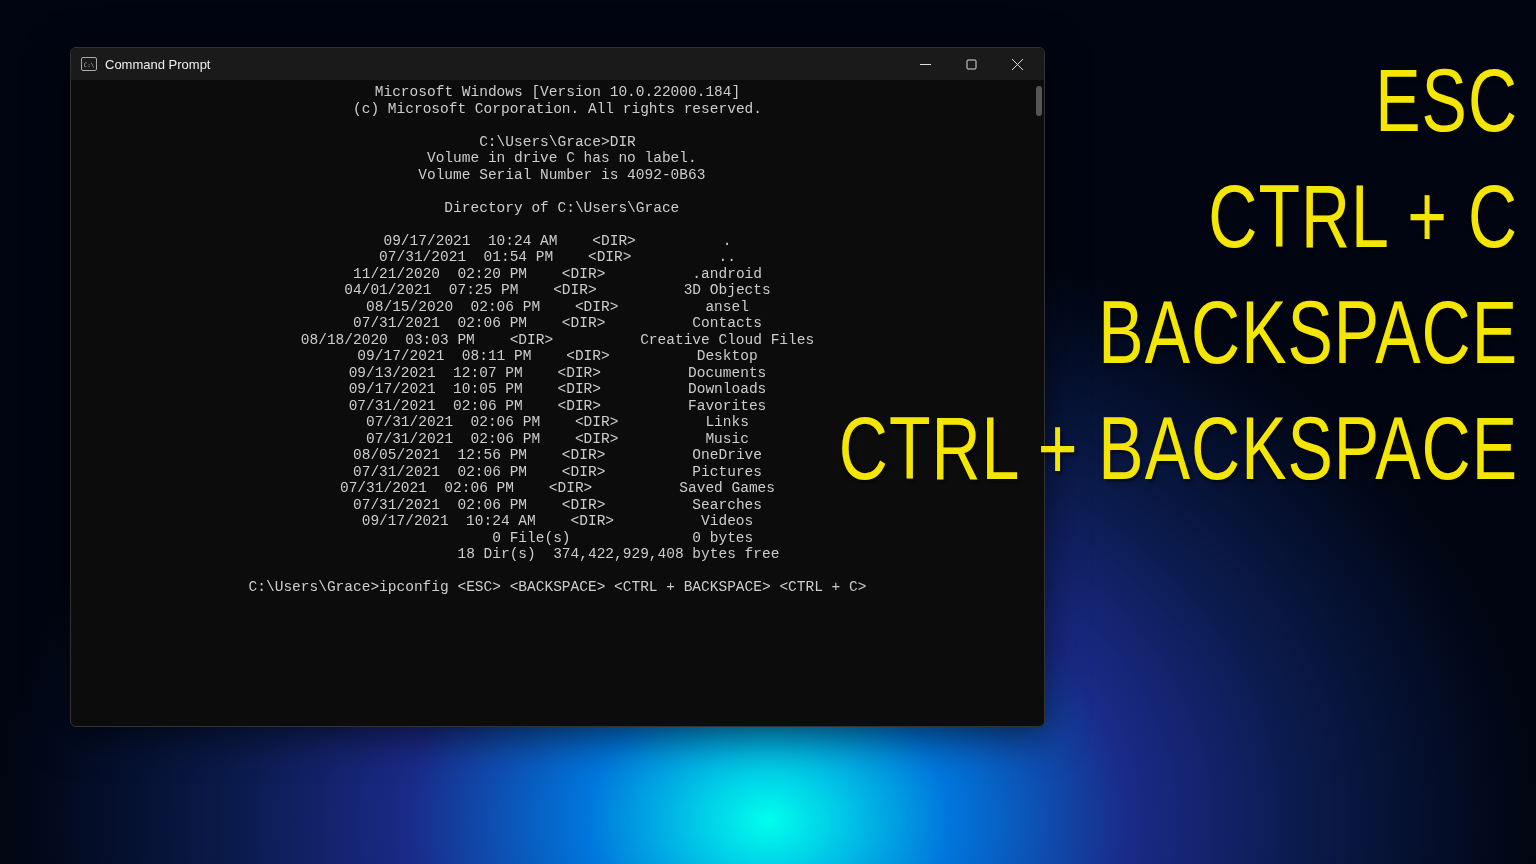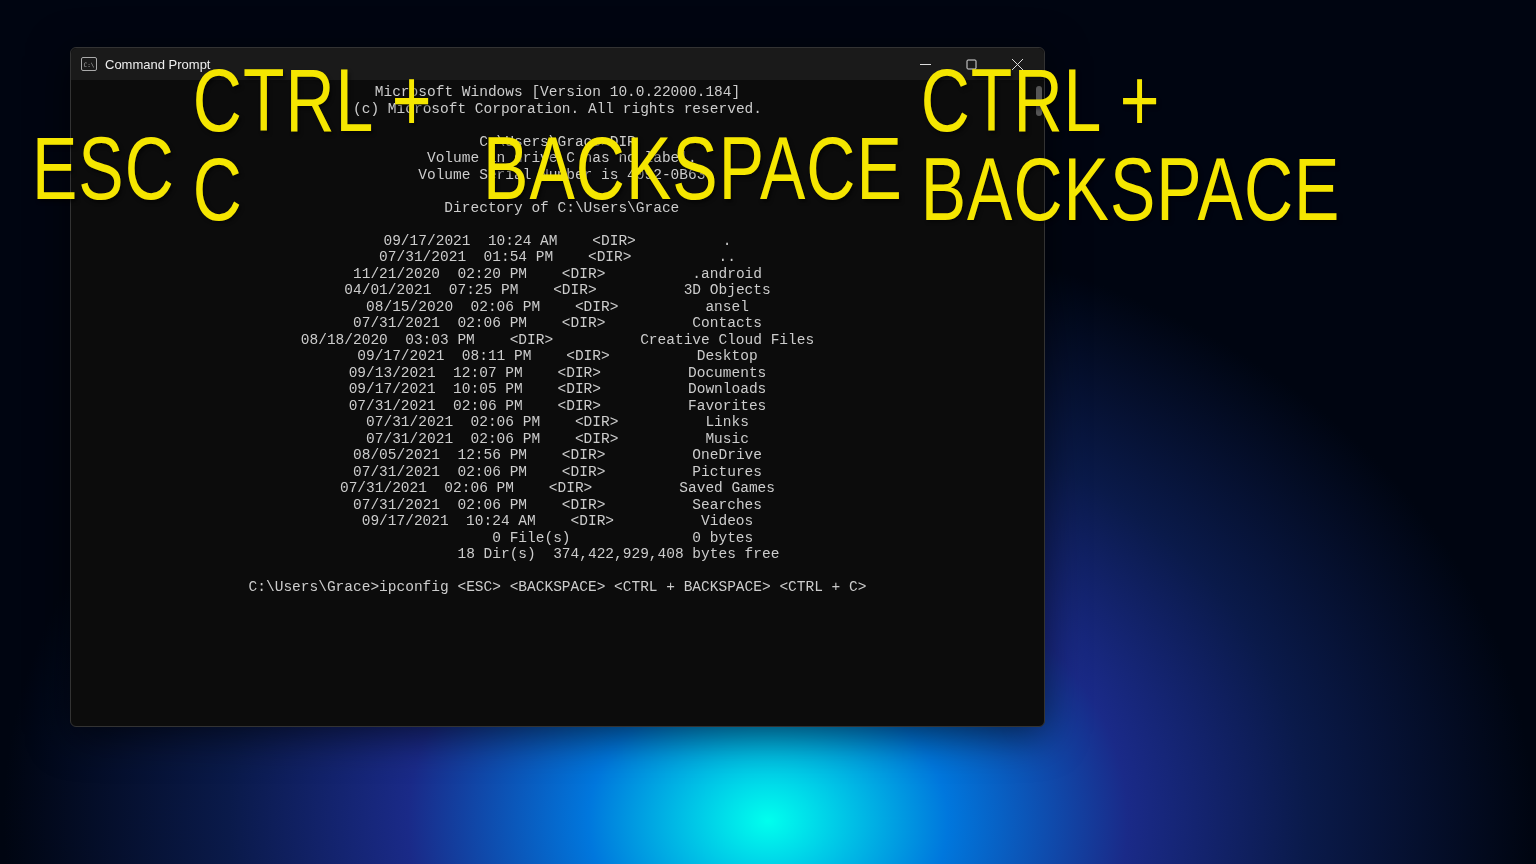--- a/index.html
+++ b/index.html
@@ -90,24 +90,23 @@
       width: 6px;
       height: 30px;
       background: #555;
       border-radius: 3px;
     }
     .overlay-labels {
       position: absolute;
       right: 18px;
       top: 56px;
       display: flex;
-      flex-direction: row;
+      flex-direction: column;
       align-items: flex-end;
-      gap: 18px;
-      margin-left: 32px;
+      gap: 28px;
     }
     .overlay-label {
       color: #f5e600;
       font-family: Impact, "Arial Black", sans-serif;
       font-size: 68px;
       font-weight: 400;
       letter-spacing: 1px;
       text-shadow: 2px 2px 3px rgba(0,0,0,0.5);
       line-height: 1;
       transform: scaleY(1.3);

